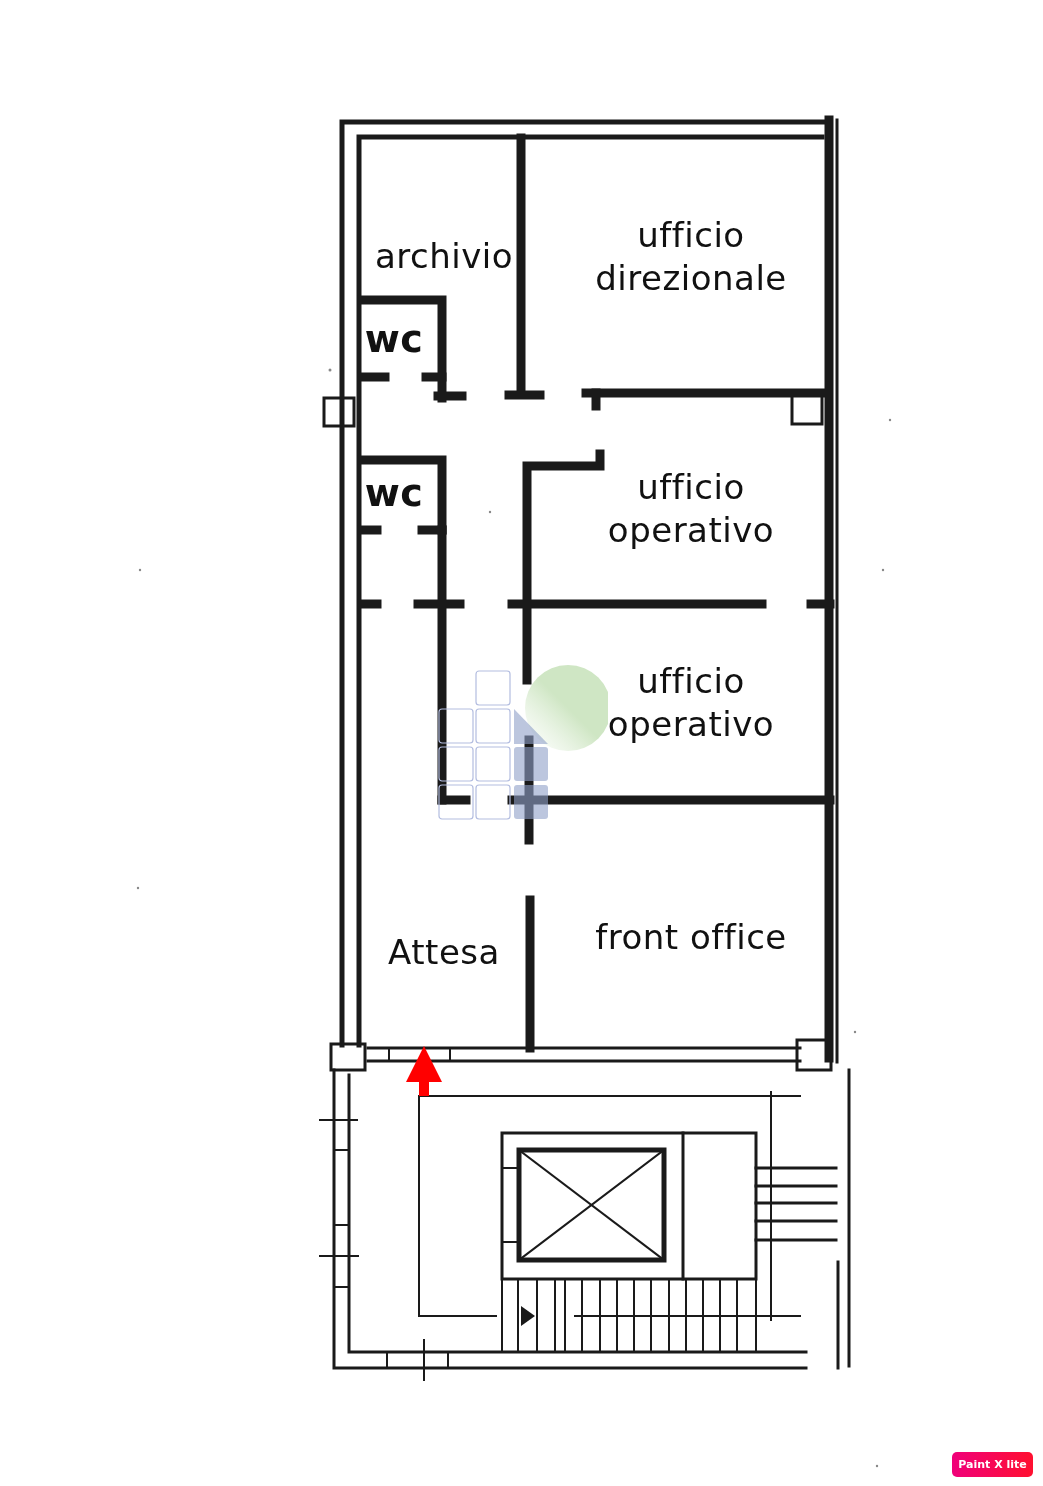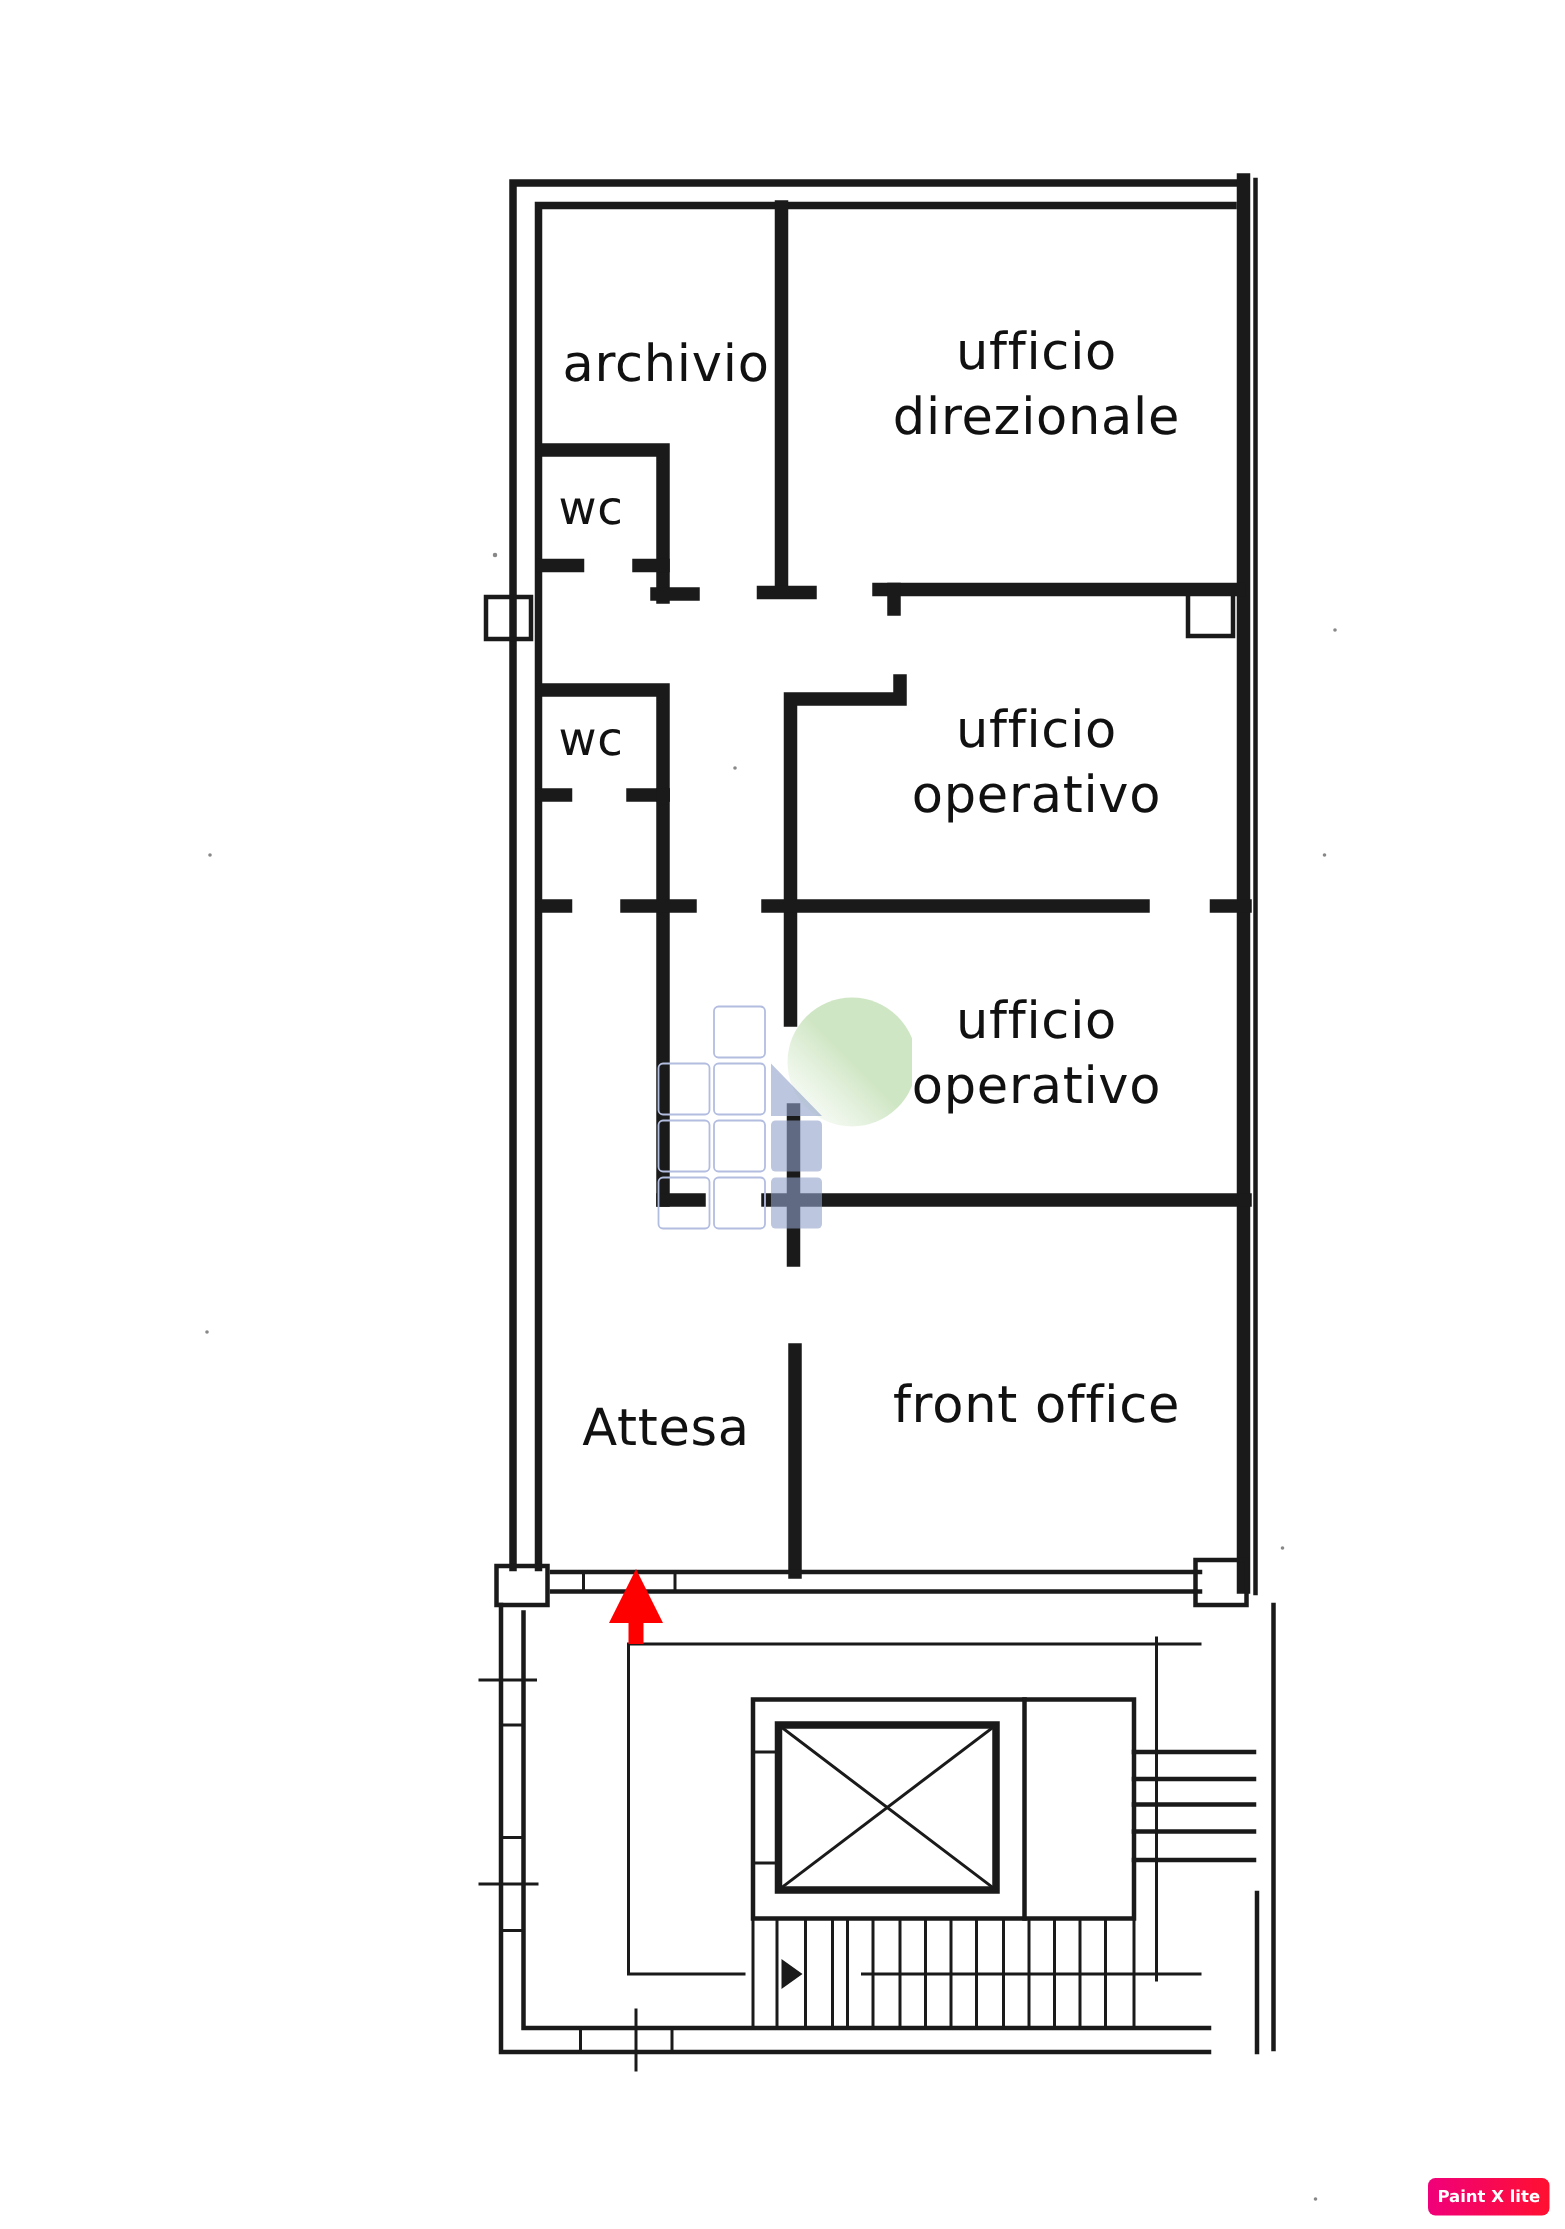--- a/index.html
+++ b/index.html
@@ -4,21 +4,21 @@
 <style>
   html, body { margin: 0; padding: 0; background: #ffffff; }
   body { width: 1043px; height: 1486px; position: relative; overflow: hidden; font-family: "DejaVu Sans", sans-serif; }
   #plan { position: absolute; left: 0; top: 0; width: 1043px; height: 1486px; }
   .wall { stroke: #1a1a1a; stroke-linecap: square; fill: none; }
   .thick { stroke-width: 9; }
   .med { stroke-width: 5; }
   .thin { stroke-width: 3; }
   .hair { stroke-width: 2; }
   .room-label { position: absolute; color: #111; font-size: 34px; text-align: center; line-height: 43px; white-space: nowrap; transform: translateX(-50%); letter-spacing: 0.5px; }
-  .room-label.small { font-size: 31px; }
+  .room-label.small { font-size: 38px; font-weight: bold; }
   .badge { position: absolute; left: 952px; top: 1452px; width: 81px; height: 25px; border-radius: 5px; background: linear-gradient(90deg, #f0007a, #ff1030); color: #fff; font-size: 11px; font-weight: bold; line-height: 25px; text-align: center; font-family: "DejaVu Sans", sans-serif; }
   .watermark { position: absolute; left: 436px; top: 664px; width: 172px; height: 160px; }
 </style>
 </head>
 <body>
 
 <svg id="plan" viewBox="0 0 1043 1486" xmlns="http://www.w3.org/2000/svg">
 
   <g>
     <polyline class="wall med" points="342,1045 342,122 830,122"></polyline>
@@ -154,21 +154,21 @@
     <rect x="3" y="83" width="34" height="34" rx="3"></rect>
     <rect x="40" y="83" width="34" height="34" rx="3"></rect>
     <rect x="3" y="121" width="34" height="34" rx="3"></rect>
     <rect x="40" y="121" width="34" height="34" rx="3"></rect>
   </g>
   <polygon points="78,45 112,80 78,80" fill="#8fa0c8" opacity="0.6"></polygon>
   <rect x="78" y="83" width="34" height="34" rx="3" fill="#8fa0c8" opacity="0.6"></rect>
   <rect x="78" y="121" width="34" height="34" rx="3" fill="#8fa0c8" opacity="0.6"></rect>
 </svg>
 
-<div class="room-label" style="left:444px;top:222px;">archivio</div>
+<div class="room-label" style="left:444px;top:235px;">archivio</div>
 <div class="room-label" style="left:691px;top:214px;white-space:pre;">ufficio
 direzionale</div>
 <div class="room-label small" style="left:394px;top:318px;">wc</div>
 <div class="room-label small" style="left:394px;top:472px;">wc</div>
 <div class="room-label" style="left:691px;top:466px;white-space:pre;">ufficio
 operativo</div>
 <div class="room-label" style="left:691px;top:660px;white-space:pre;">ufficio
 operativo</div>
 <div class="room-label" style="left:444px;top:916px;margin-top:15px;">Attesa</div>
 <div class="room-label" style="left:691px;top:916px;">front office</div>

